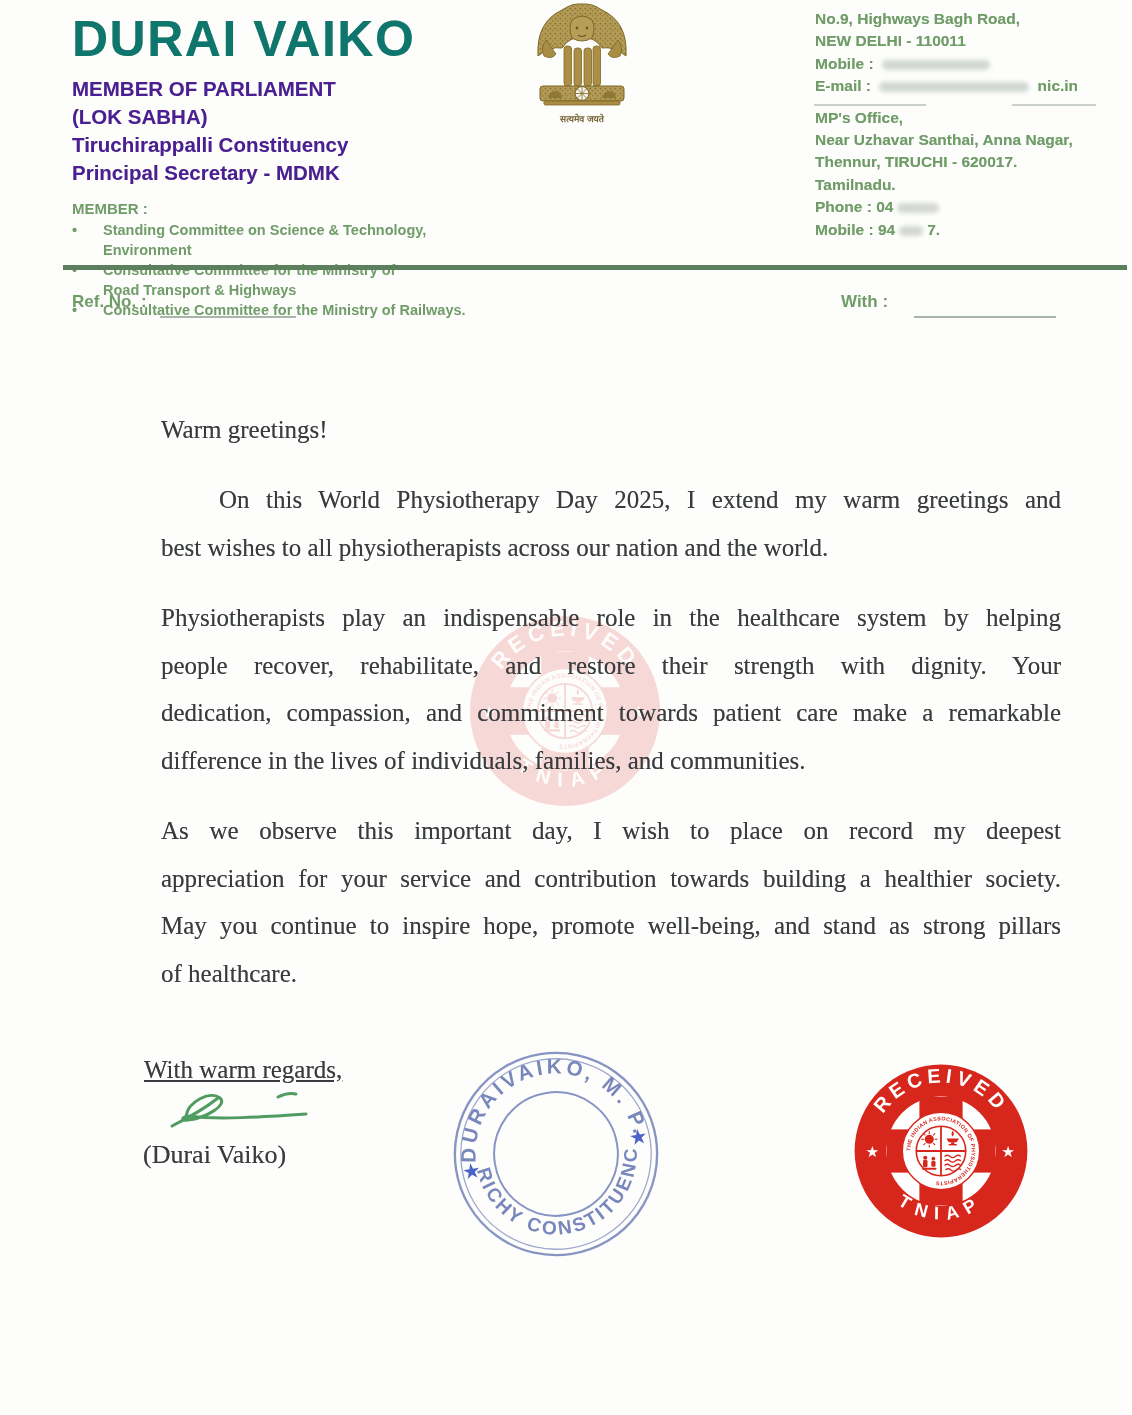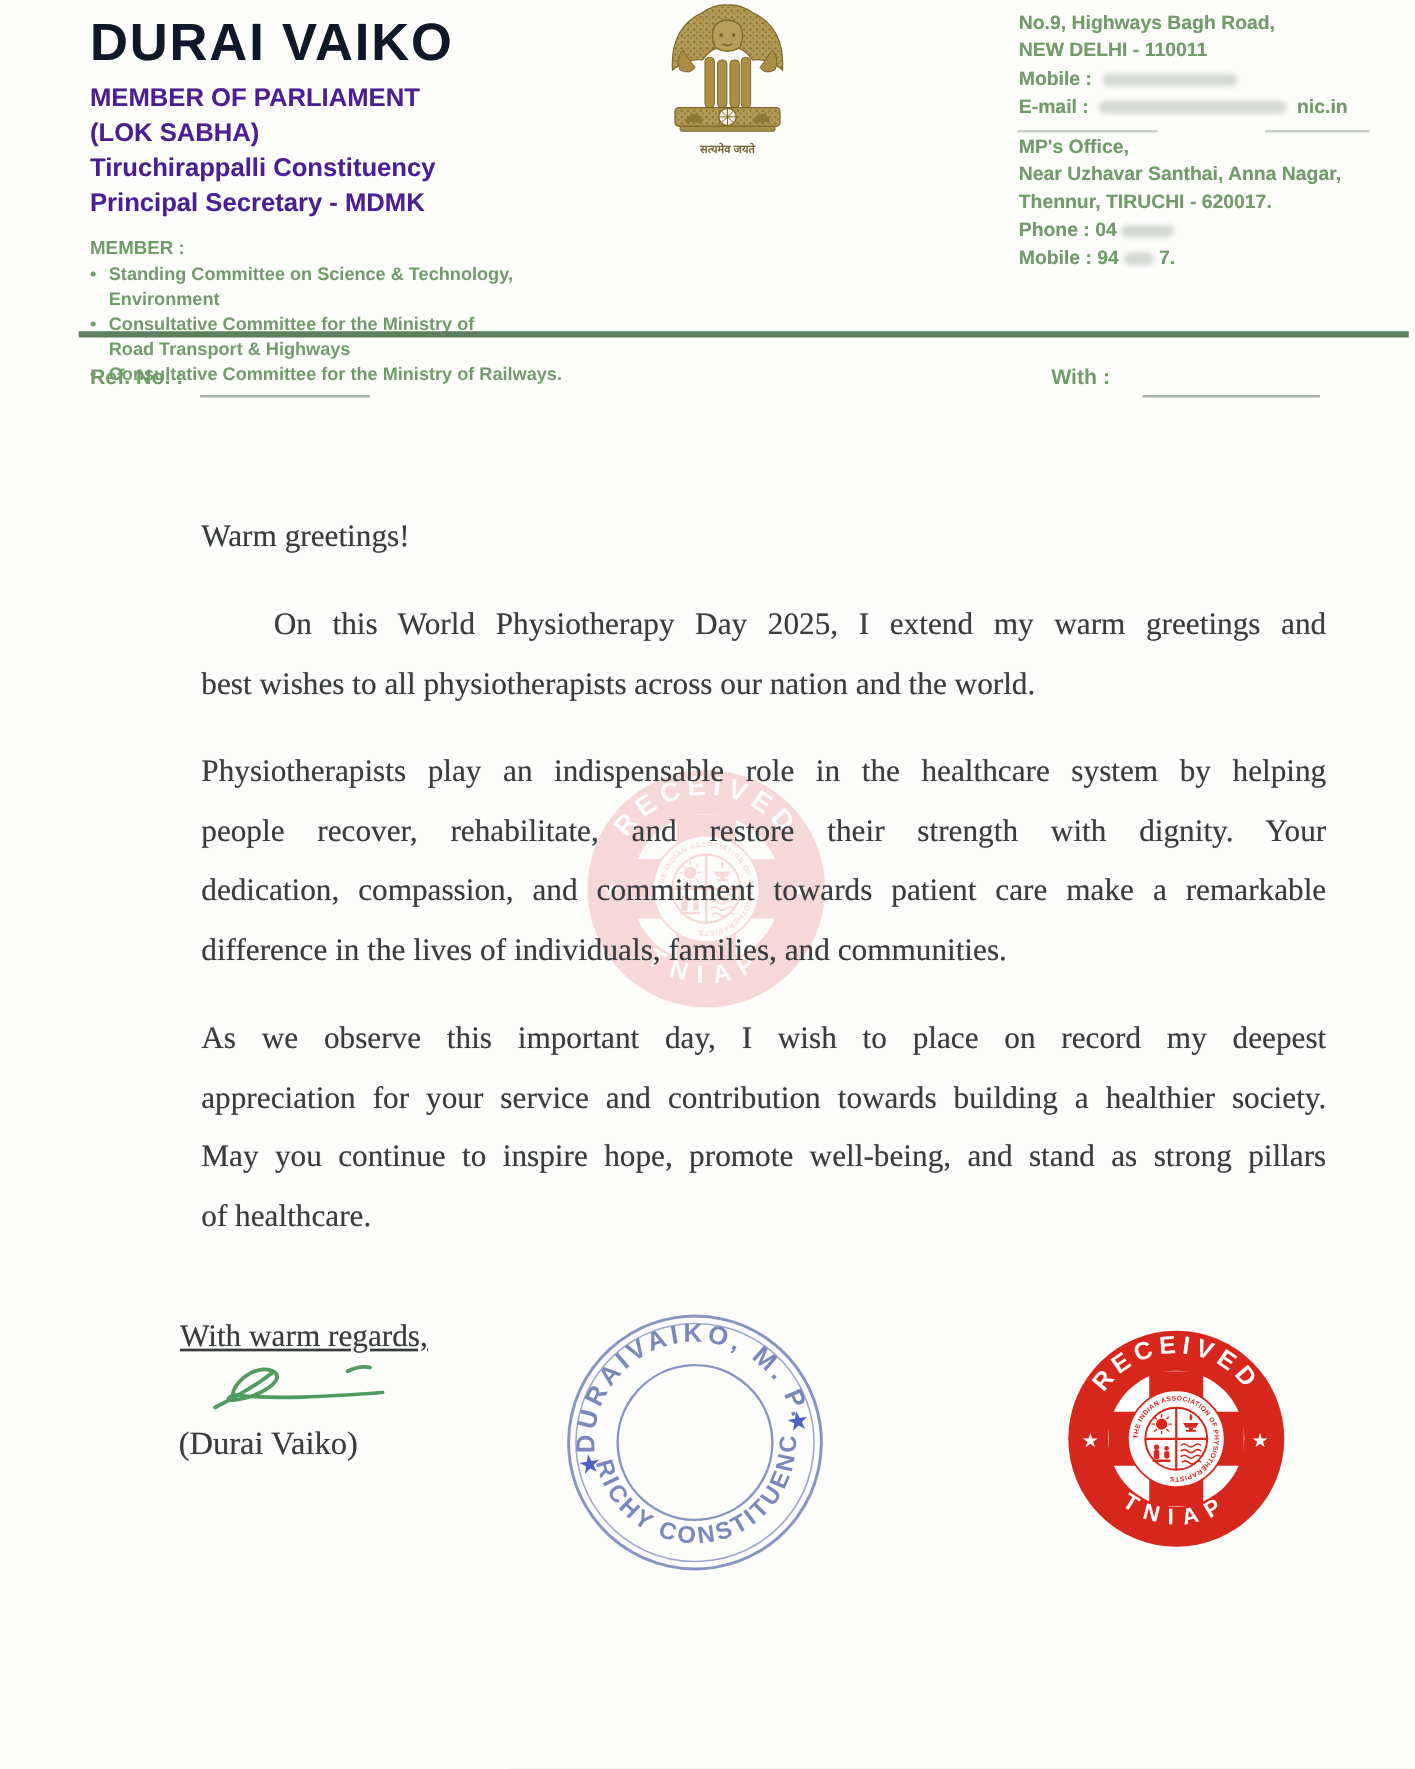--- a/index.html
+++ b/index.html
@@ -1,30 +1,30 @@
 <!DOCTYPE html>
 <html><head>
 <meta charset="utf-8">
 <style>
   html,body{margin:0;padding:0;background:#e8e8e8;}
   .page{position:relative;width:1132px;height:1415px;margin:0 auto;background:#fdfdfc;
         font-family:"Liberation Sans",sans-serif;overflow:hidden;}
 
   
   .lh-left{position:absolute;left:72px;top:10px;width:430px;}
-  .lh-name{font-size:42px;font-weight:bold;color:#0f172a;letter-spacing:1.5px;
+  .lh-name{font-size:50px;font-weight:bold;color:#0f766e;letter-spacing:1.5px;
            text-shadow:0 0 .5px rgba(100,148,89,.6);}
   .lh-sub{margin-top:7px;}
   .lh-sub div{font-size:20.5px;font-weight:bold;color:#4c1d95;line-height:28px;
               text-shadow:0 0 .4px rgba(112,156,104,.5);}
   .lh-member{margin-top:13px;color:#709c68;}
   .lh-member-h{font-size:15px;font-weight:bold;margin-bottom:3px;}
   .member-item{display:flex;font-size:14.5px;font-weight:bold;line-height:20px;}
   .bullet{width:15px;flex:0 0 15px;}
-  .member-text{white-space:pre-line;}
+  .member-text{white-space:pre-line;margin-left:16px;}
 
   
   .emblem{position:absolute;left:524px;top:2px;width:116px;height:114px;}
   .motto-text{position:absolute;left:519px;top:112px;width:126px;text-align:center;
               font-size:9px;font-weight:bold;color:#6f5d2a;letter-spacing:0;
               filter:blur(.6px);opacity:.95;}
 
   
   .lh-right{position:absolute;left:815px;top:8px;width:315px;color:#709c68;
             font-weight:bold;font-size:15.5px;line-height:22.4px;
@@ -221,20 +221,21 @@
     </div>
     <div class="addr-row">
       <span>E-mail :</span>
       <span class="smudge" style="width:150px"></span>
       <span>nic.in</span>
     </div>
     <div class="office-block">
       <div class="addr-row">MP's Office,</div>
       <div class="addr-row">Near Uzhavar Santhai, Anna Nagar,</div>
       <div class="addr-row">Thennur, TIRUCHI - 620017.</div>
+      <div class="addr-row">Tamilnadu.</div>
       <div class="addr-row">
         <span>Phone  :</span>
         <span>04</span><span class="smudge" style="width:42px"></span>
       </div>
       <div class="addr-row">
         <span>Mobile :</span>
         <span>94</span><span class="smudge" style="width:24px"></span><span>7.</span>
       </div>
     </div>
   </div>

